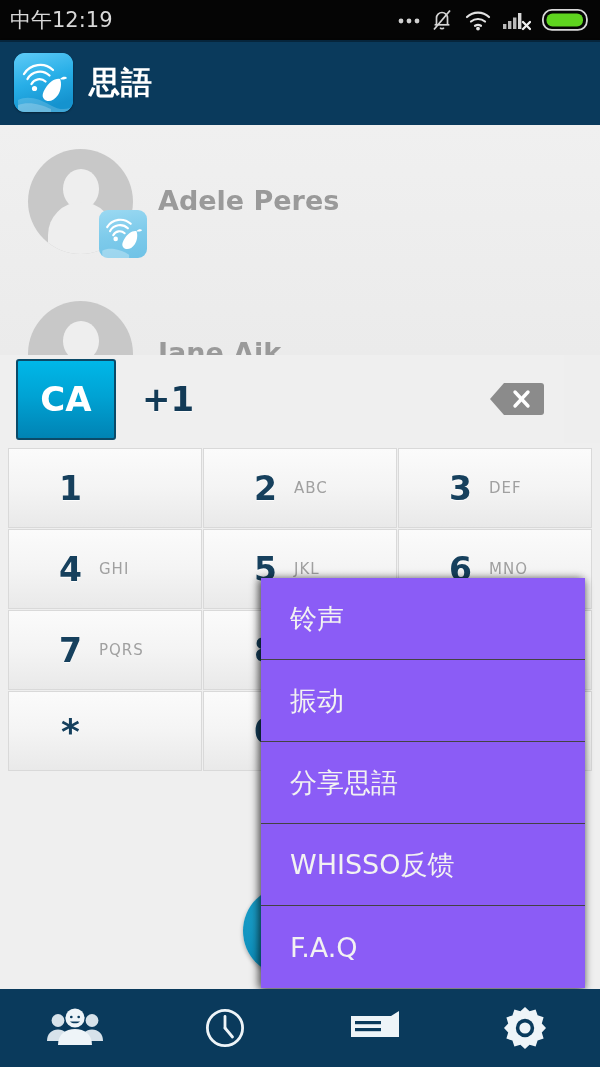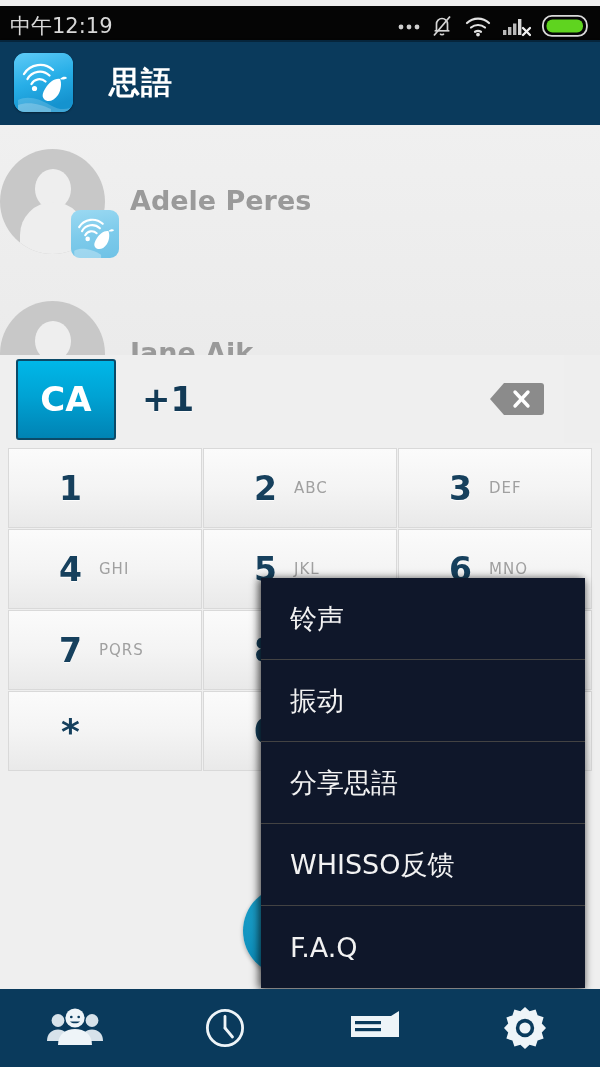--- a/index.html
+++ b/index.html
@@ -17,21 +17,21 @@
     position: relative;
     width: 600px;
     height: 1067px;
     background: #eeeeee;
     overflow: hidden;
   }
 
   
   .statusbar {
     position: absolute;
-    top: 6px; left: 0;
+    top: 0; left: 0;
     width: 600px; height: 40px;
     background: #050505;
     display: flex;
     align-items: center;
     padding: 0 12px 0 10px;
   }
   .status-time {
     color: #d8d8d8;
     font-size: 21px;
     letter-spacing: 0px;
@@ -49,21 +49,20 @@
   .appbar {
     position: absolute;
     top: 40px; left: 0;
     width: 600px; height: 85px;
     background: linear-gradient(180deg, #0b3c5f 0%, #093css 1%, #073553 100%);
     background: #0a3a5c;
     display: flex;
     align-items: center;
     padding-left: 14px;
     box-shadow: 0 2px 3px rgba(0,0,0,0.35);
-    gap: 20px;
   }
   .appbar::after {
     content: "";
     position: absolute;
     left: 0; right: 0; top: 0;
     height: 2px;
     background: rgba(0,0,0,0.35);
   }
   .app-logo {
     width: 59px; height: 59px;
@@ -89,20 +88,21 @@
     top: 125px; left: 0;
     width: 600px; height: 230px;
     background: linear-gradient(180deg, #f0f0f0 0%, #ebebeb 100%);
     overflow: hidden;
   }
   .contact-row {
     position: relative;
     height: 152px;
     display: flex;
     align-items: center;
+    padding-left: 28px;
   }
   .avatar-wrap {
     position: relative;
     width: 105px; height: 105px;
     flex: none;
   }
   .avatar {
     width: 105px; height: 105px;
     border-radius: 50%;
     background: #c8c8c8;
@@ -238,21 +238,21 @@
     border-radius: 50%;
     background: radial-gradient(circle at 38% 32%, #22a7cf 0%, #0d8fbc 60%, #0a80ab 100%);
     box-shadow: 0 2px 4px rgba(0,0,0,0.3);
   }
 
   
   .popup {
     position: absolute;
     left: 261px; top: 578px;
     width: 324px; height: 410px;
-    background: #0f172a;
+    background: #8b5cf6;
     box-shadow: -3px 0 8px rgba(0,0,0,0.45), 0 3px 8px rgba(0,0,0,0.45);
     z-index: 50;
     overflow: hidden;
   }
   .popup-item {
     height: 82px;
     display: flex;
     align-items: center;
     padding-left: 29px;
     color: #f2f2f2;

